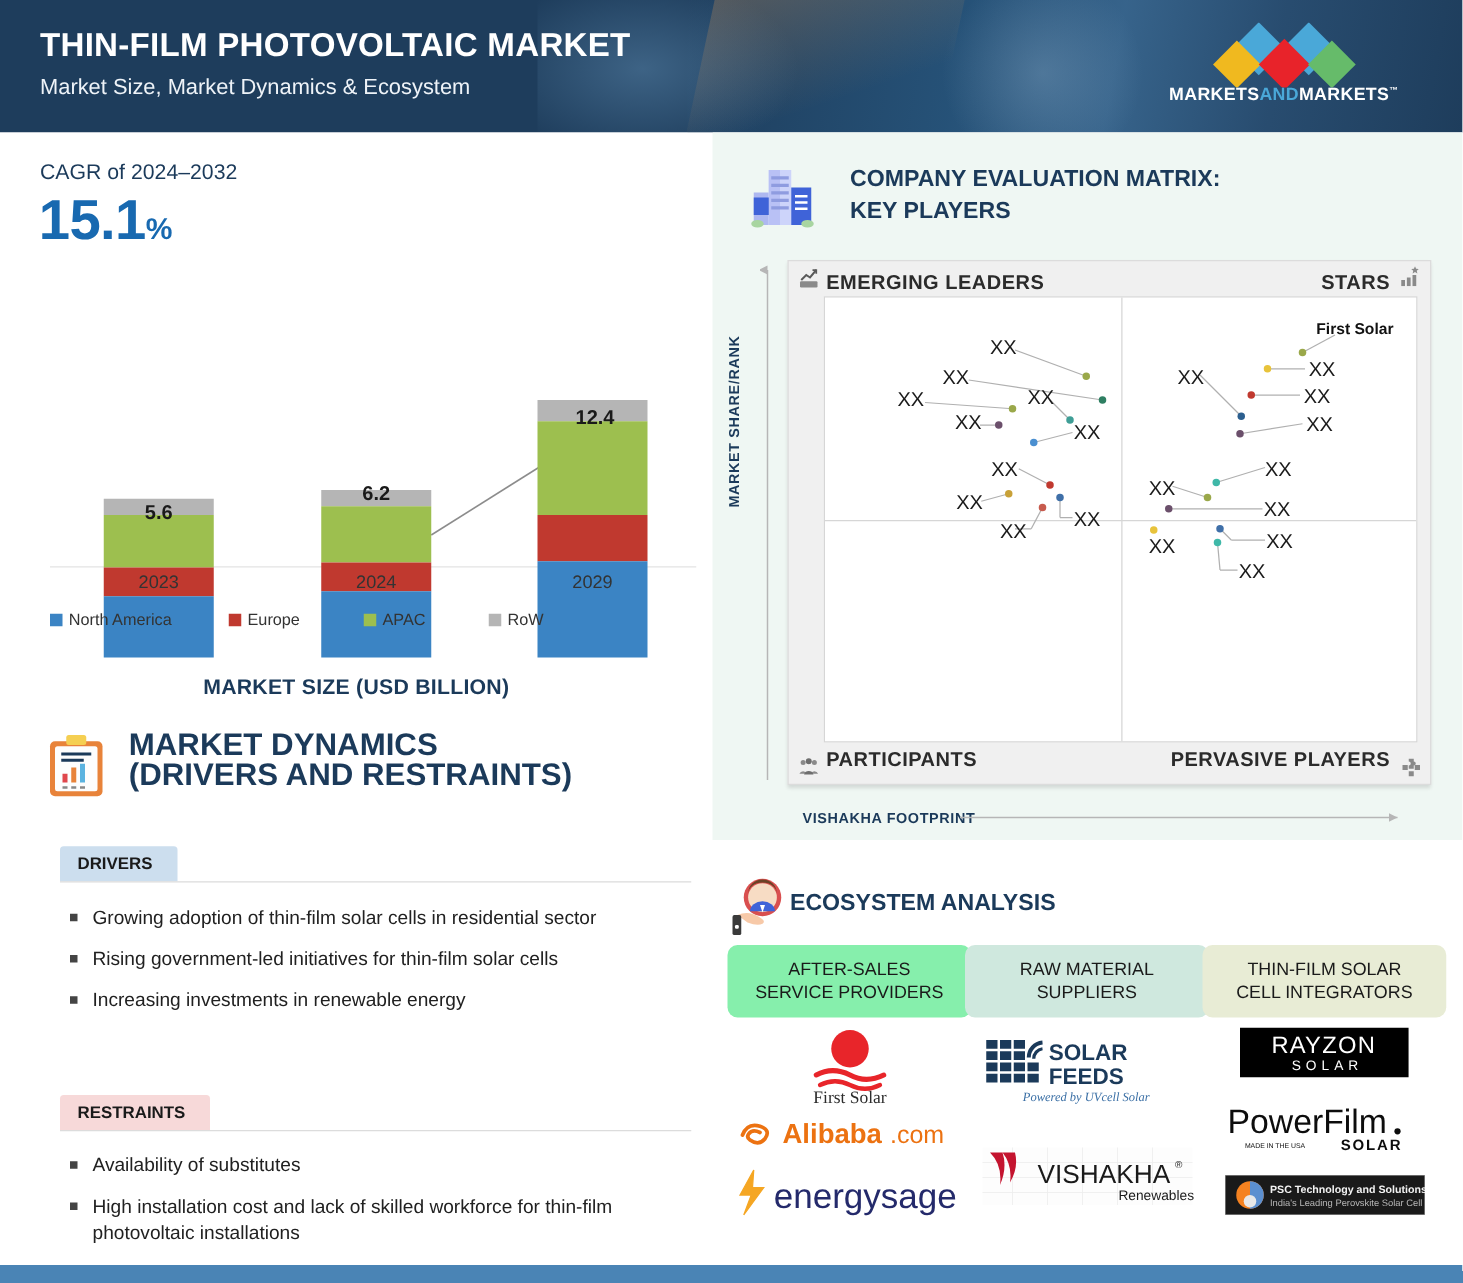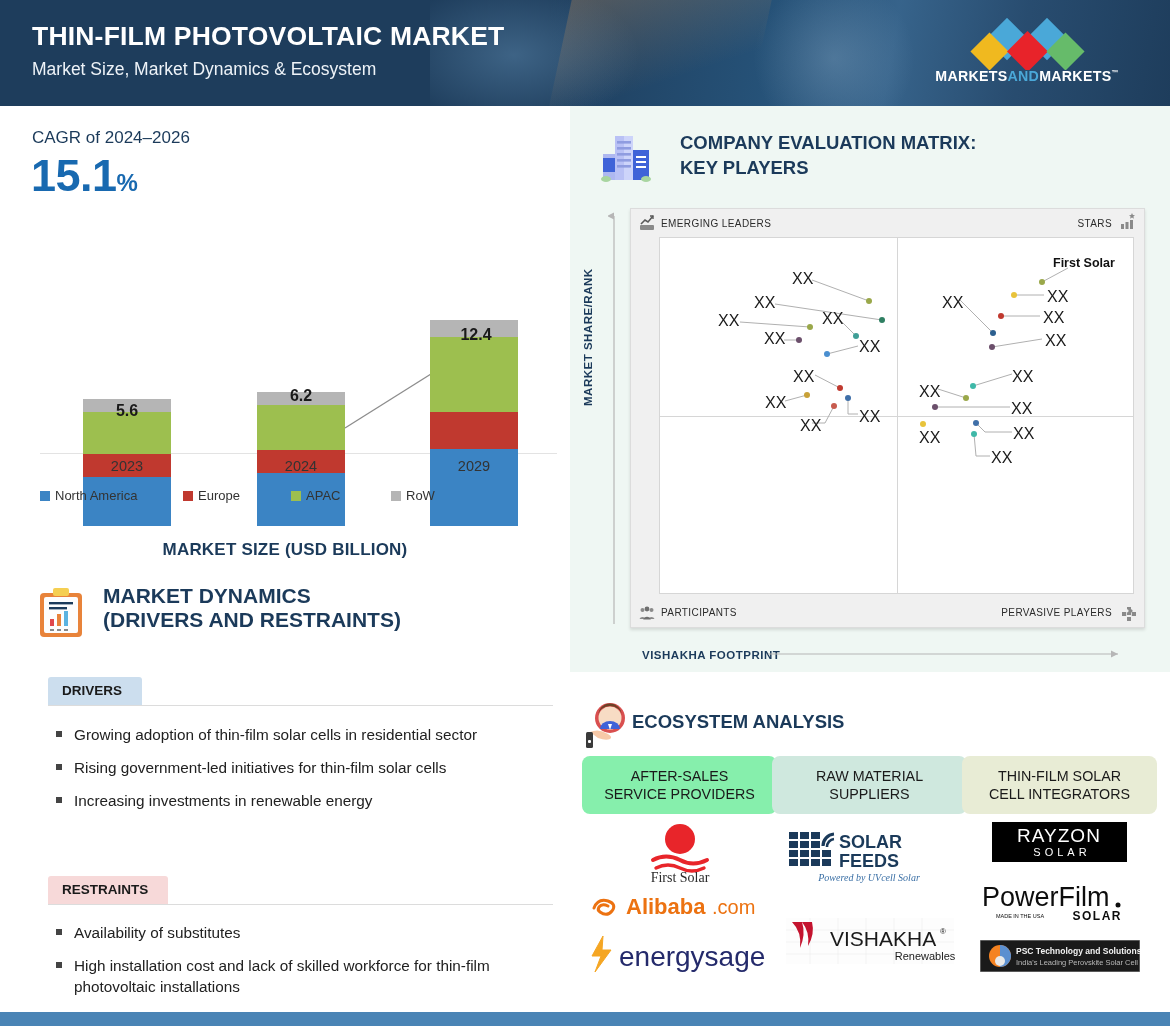--- a/index.html
+++ b/index.html
@@ -79,21 +79,21 @@
   .chart-caption {
     position: absolute; left: 0; top: 434px; width: 570px; text-align: center;
     font-size: 17px; font-weight: bold; color: #1b3a5a; letter-spacing: .2px;
   }
 
   
   .md-head { position: absolute; left: 38px; top: 478px; }
   .md-icon { position: absolute; left: 0; top: 3px; width: 46px; height: 52px; }
   .md-title {
     position: absolute; left: 65px; top: 0px; width: 440px;
-    font-size: 21px; font-weight: bold; color: #1b3a5a; line-height: 24px;
+    font-size: 25px; font-weight: bold; color: #1b3a5a; line-height: 24px;
   }
 
   .tab {
     position: absolute; height: 28px; line-height: 28px; padding: 0 20px 0 14px;
     font-size: 13.5px; font-weight: bold; color: #1a1a1a;
     border-radius: 3px 3px 0 0;
   }
   .tab-rule { position: absolute; height: 1px; background: #dcdcdc; }
   .bullets { position: absolute; left: 48px; width: 505px; }
   .bullet { position: relative; padding-left: 26px; margin-bottom: 12px; font-size: 15.3px; color: #212121; line-height: 21px; }
@@ -117,21 +117,21 @@
     background: #f0f0f0; border: 1px solid #dcdcdc;
     box-shadow: 0 2px 3px rgba(0,0,0,.12);
   }
   .matrix-inner {
     position: absolute; left: 28px; top: 28px; right: 10px; bottom: 33px;
     background: #ffffff; border: 1px solid #d6d6d6;
   }
   .m-vline { position: absolute; left: 50%; top: 0; bottom: 0; width: 1px; background: #d6d6d6; }
   .m-hline { position: absolute; left: 0; right: 0; top: 50%; height: 1px; background: #d6d6d6; }
   .q-label {
-    position: absolute; font-size: 10px; font-weight: normal; color: #2b2b2b; letter-spacing: .4px;
+    position: absolute; font-size: 16px; font-weight: bold; color: #2b2b2b; letter-spacing: .4px;
   }
   .q-icon { position: absolute; width: 16px; height: 16px; }
   .xx {
     position: absolute; font-size: 16px; color: #1a1a1a; font-family: Liberation Sans, sans-serif;
   }
   .dot { position: absolute; width: 6px; height: 6px; border-radius: 50%; }
   .fs-label { position: absolute; font-size: 12.5px; font-weight: bold; color: #111; }
 
   .axis-y-label {
     position: absolute; left: 12px; top: 300px;
@@ -175,21 +175,21 @@
       <rect x="44" y="20" width="27" height="27" transform="rotate(45 57.5 33.5)" fill="#f0b91f"></rect>
       <rect x="81" y="19" width="29" height="29" transform="rotate(45 95.5 33.5)" fill="#e8232a"></rect>
       <rect x="120" y="20" width="27" height="27" transform="rotate(45 133.5 33.5)" fill="#66bb6a"></rect>
     </svg>
     <div class="logo-text"><span>MARKETS</span><span class="and">AND</span><span>MARKETS</span><span class="tm">™</span></div>
   </div>
 </div>
 
 <div class="left-col">
 
-  <div class="cagr-label">CAGR of 2024–2026</div>
+  <div class="cagr-label">CAGR of 2024–2032</div>
   <div class="cagr-value"><span>15.1</span><span class="pct">%</span></div>
 
   <div class="chart">
     <div class="chart-baseline"></div>
 
     <svg style="position:absolute;left:0;top:0;width:570px;height:420px;pointer-events:none;">
       <defs>
         <marker id="ah" markerWidth="8" markerHeight="8" refX="6" refY="3" orient="auto">
           <path d="M0,0 L7,3 L0,6 Z" fill="#8c8c8c"></path>
         </marker>

